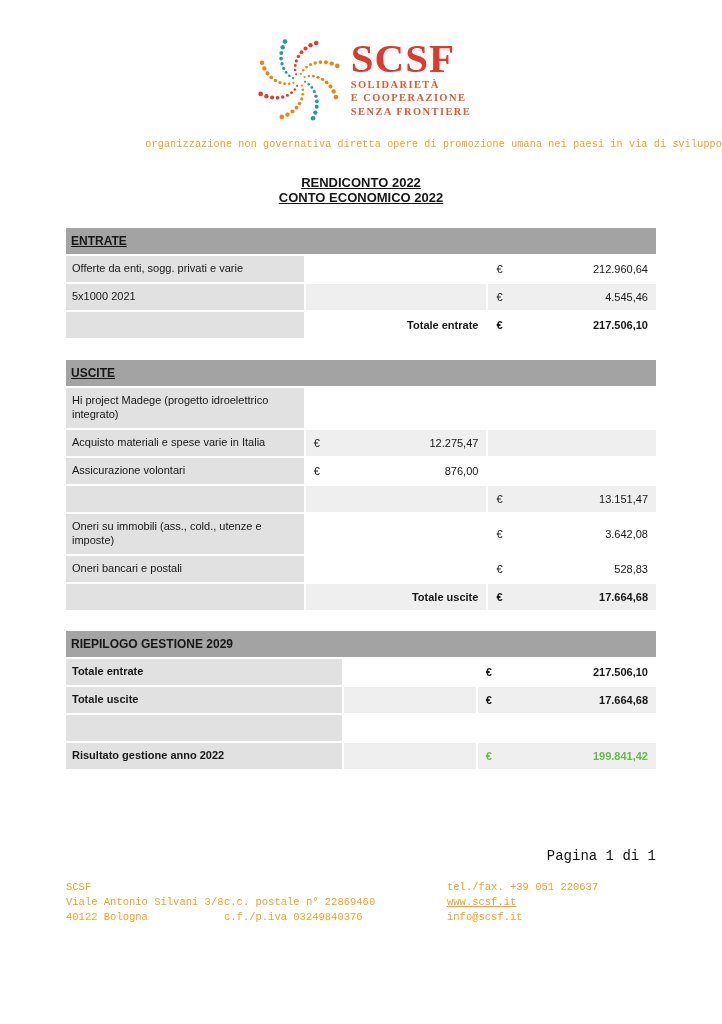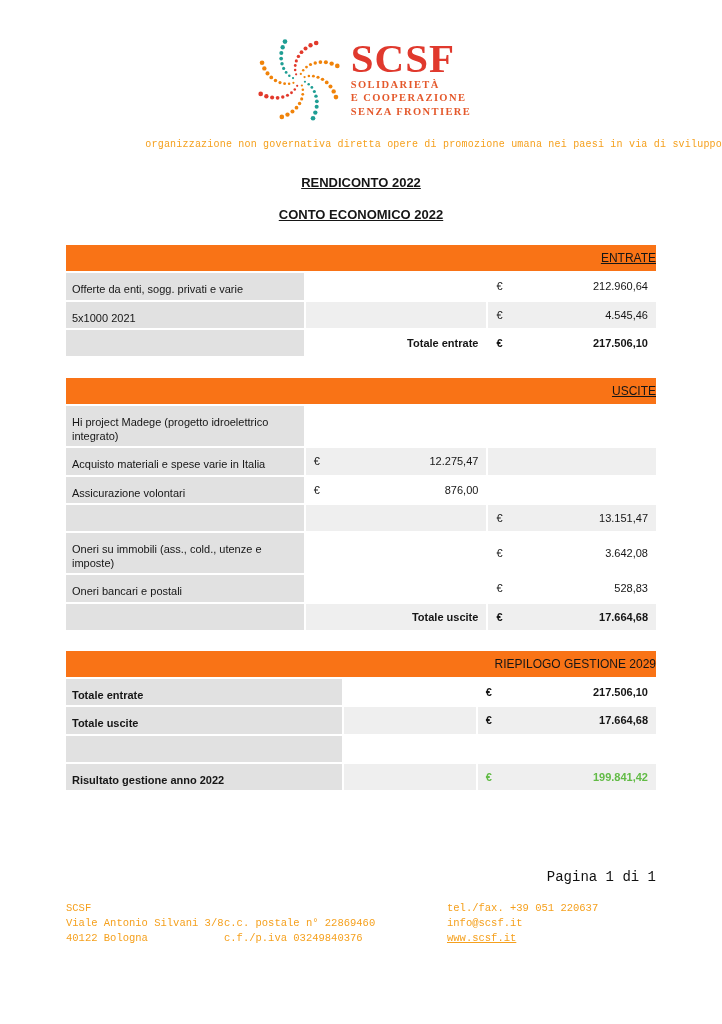--- a/index.html
+++ b/index.html
@@ -23,39 +23,38 @@
   
   .tagline{
     margin-top:13px;text-align:right;
     font-family:"Liberation Mono",monospace;font-size:10px;letter-spacing:0.2px;
     color:#f5a01d;
   }
   
   .title{text-align:center;font-weight:bold;font-size:13px;}
   .title span{text-decoration:underline;}
   .title-main{margin-top:25px;text-align:center;}
-  .title-sub{margin-top:17px;}
+  .title-sub{}
   
   table.tbl{
     border-collapse:separate;border-spacing:2px;table-layout:fixed;
     margin-left:64px;width:594px;
   }
   .tbl-entrate{margin-top:21px;}
   .tbl-uscite{margin-top:18px;}
   .tbl-riepilogo{margin-top:17px;}
   .tbl td{font-size:11px;vertical-align:middle;padding:0;}
   tr.hdr td{
-    background:#f97316;font-weight:normal;font-size:12px;height:23px;
+    background:#a3a3a3;font-weight:bold;font-size:12px;height:23px;
     padding-left:5px;
-    text-align:right;
   }
   tr.hdr.u span{text-decoration:underline;}
   .tbl tr{height:26px;}
   .tbl tr.h2{height:40px;}
-  td.c1{background:#e1e1e1;padding:10px 6px 3px 6px;line-height:13.5px;}
+  td.c1{background:#e1e1e1;padding:2px 6px 3px 6px;line-height:13.5px;}
   tr.white td.c2, tr.white td.c3{background:#ffffff;}
   tr.alt td.c2, tr.alt td.c3{background:#efefef;}
   td.c2.total-label{text-align:right;padding-right:8px;font-weight:bold;}
   .vwrap{display:flex;justify-content:space-between;align-items:center;height:100%;padding:0 8px;}
   tr.bold td, tr.bold .vwrap{font-weight:bold;}
   tr.green-val td.c3 .vwrap{color:#62bb46;font-weight:bold;}
   
   .pagenum{
     margin:77px 66px 0 0;text-align:right;
     font-family:"Liberation Mono",monospace;font-size:14px;color:#111111;
@@ -338,16 +337,16 @@
     <div>Viale Antonio Silvani 3/8</div>
     <div>40122 Bologna</div>
   </div>
   <div class="fcol fcol-mid">
     <div>&nbsp;</div>
     <div>c.c. postale n° 22869460</div>
     <div>c.f./p.iva 03249840376</div>
   </div>
   <div class="fcol fcol-right">
     <div>tel./fax. +39 051 220637</div>
+    <div><span class="weblink">www.scsf.it</span></div>
     <div>info@scsf.it</div>
-    <div><span class="weblink">www.scsf.it</span></div>
   </div>
 </div>
 
 </body></html>

